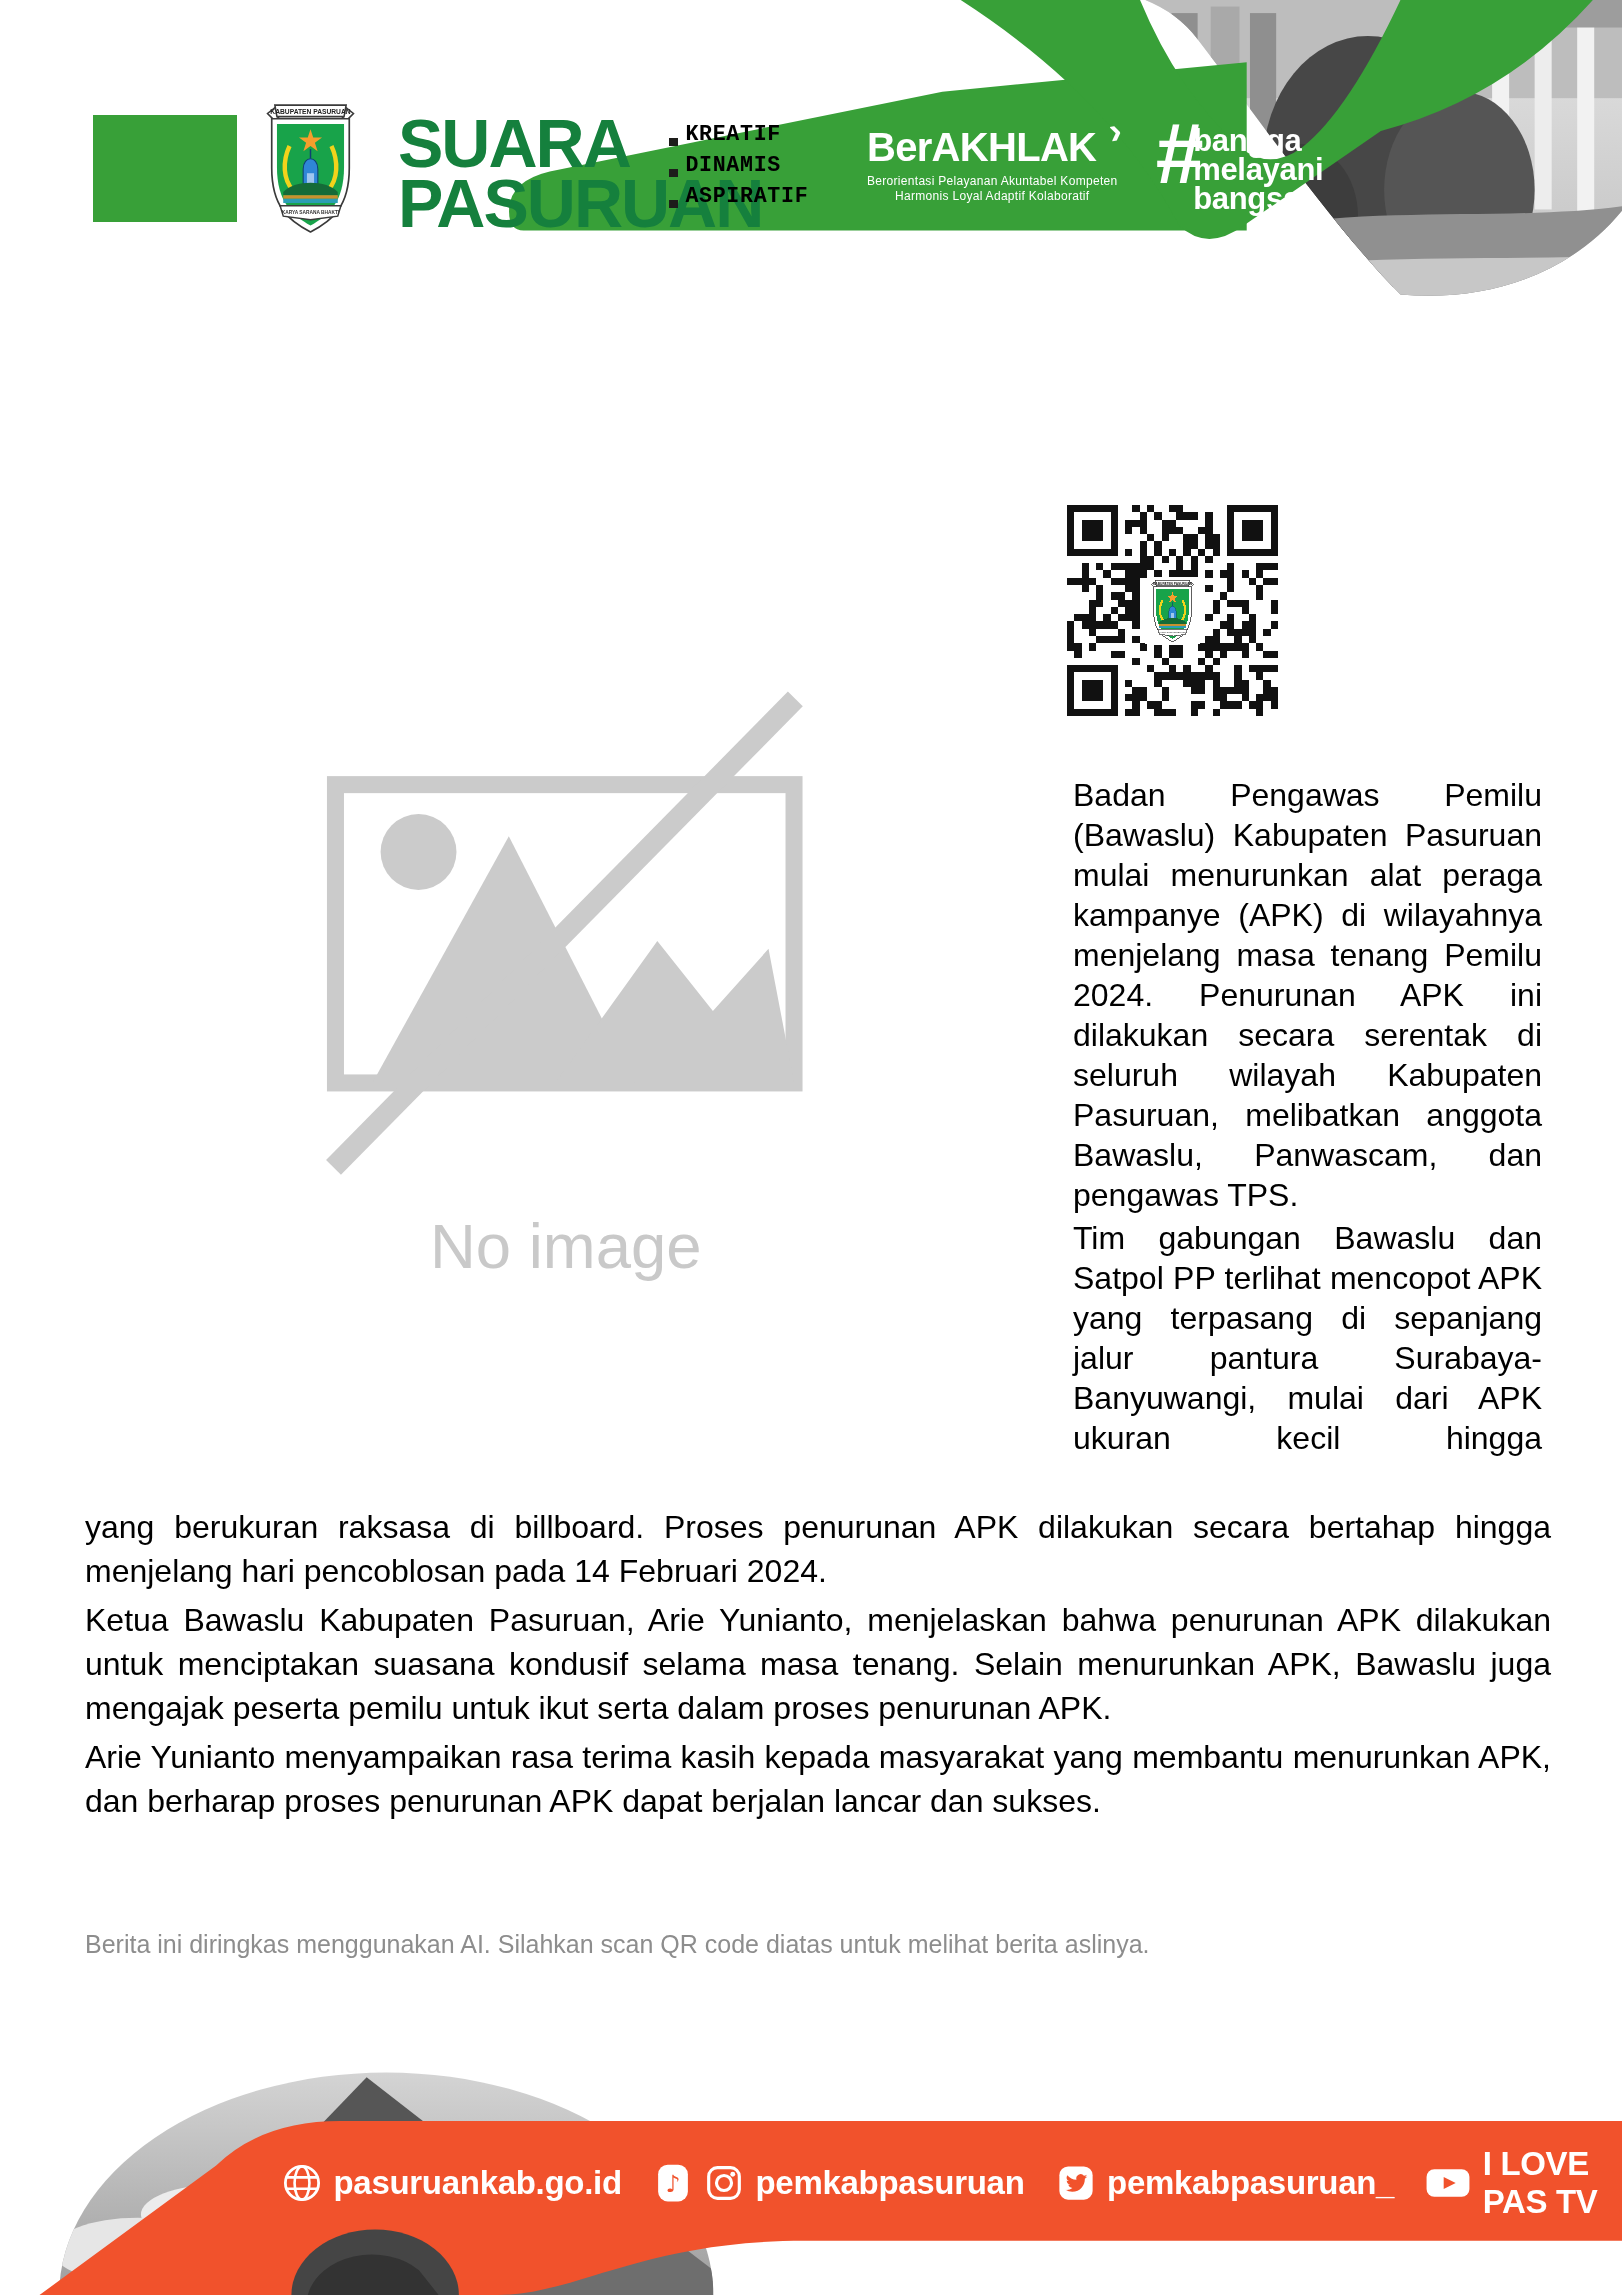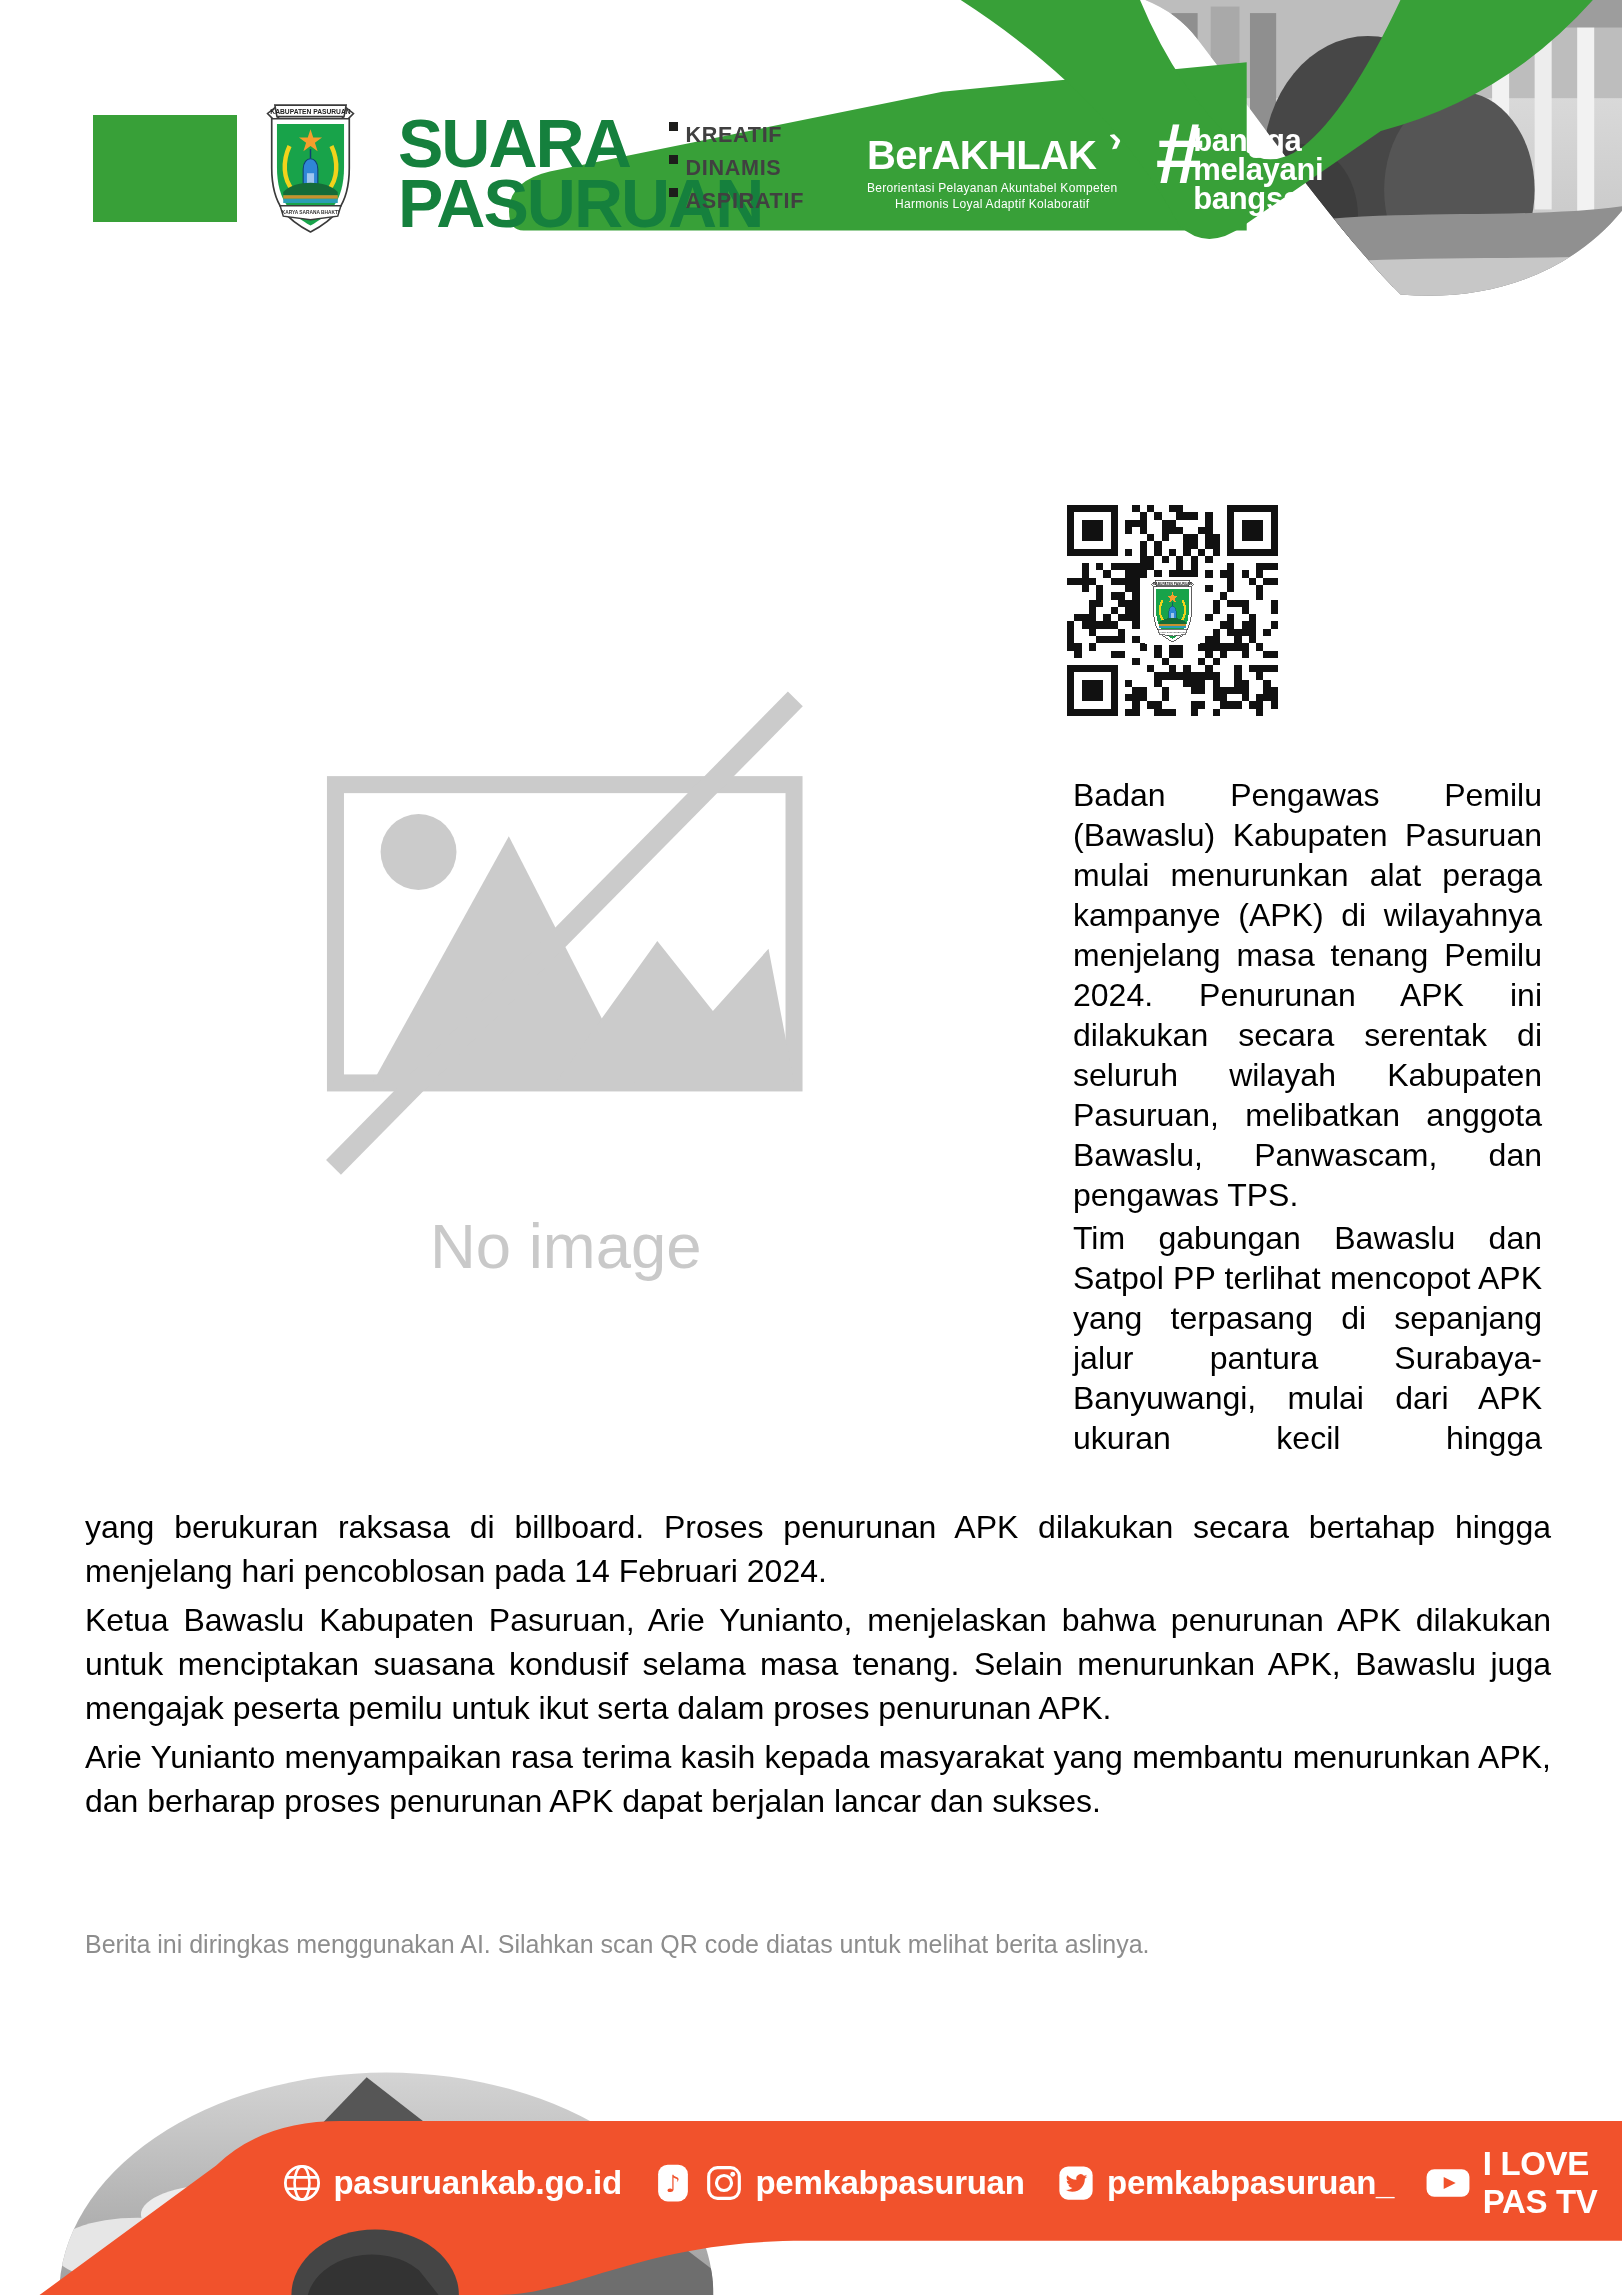--- a/index.html
+++ b/index.html
@@ -8,24 +8,24 @@
   svg{display:block;}
   .abs{position:absolute;}
 
   
   #header-art{position:absolute;left:0;top:0;z-index:1;}
   .green-block{position:absolute;left:93px;top:115px;width:144px;height:107px;z-index:2;}
   .crest-box{position:absolute;left:258px;top:103px;width:105px;height:131px;z-index:3;}
   .brand{position:absolute;left:398px;top:113px;z-index:3;font-weight:bold;
          font-size:68px;line-height:60px;letter-spacing:-2px;}
   .tagline{position:absolute;left:669px;top:122px;z-index:3;}
-  .tagline-item{display:flex;align-items:flex-start;margin-bottom:7.2px;
-                font-size:21.6px;font-weight:bold;color:#404040;letter-spacing:0.7px;}
+  .tagline-item{display:flex;align-items:flex-end;margin-bottom:7.2px;
+                font-size:21.6px;font-weight:bold;color:#000000;letter-spacing:0.7px;font-family:Liberation Mono, monospace;}
   .tagline-bullet{width:8.5px;height:8.5px;background:#1d1d1b;margin-right:7.9px;flex:0 0 auto;}
-  .band-content{position:absolute;left:867px;top:120px;z-index:3;display:flex;align-items:flex-end;}
+  .band-content{position:absolute;left:867px;top:120px;z-index:3;display:flex;align-items:center;}
   .berakhlak{color:#fff;position:relative;}
   .berakhlak-title{font-size:40px;font-weight:bold;letter-spacing:-0.7px;line-height:41px;}
   .berakhlak-chevron{position:absolute;right:-3.9px;top:-17px;font-size:37px;font-weight:bold;transform:rotate(-10deg);}
   .berakhlak-sub{font-size:12px;line-height:15.7px;letter-spacing:0.3px;margin-top:5.2px;text-align:center;}
   .hashtag{display:flex;color:#fff;margin-left:37px;margin-top:-6.5px;}
   .hashtag-symbol{font-size:86px;line-height:79px;font-weight:bold;font-style:italic;margin-right:-9.2px;}
   .hashtag-words{font-size:31px;font-weight:bold;line-height:29px;margin-top:12px;letter-spacing:-0.3px;}
 
   
   .title{position:absolute;left:79px;right:79px;top:326px;z-index:4;text-align:center;

